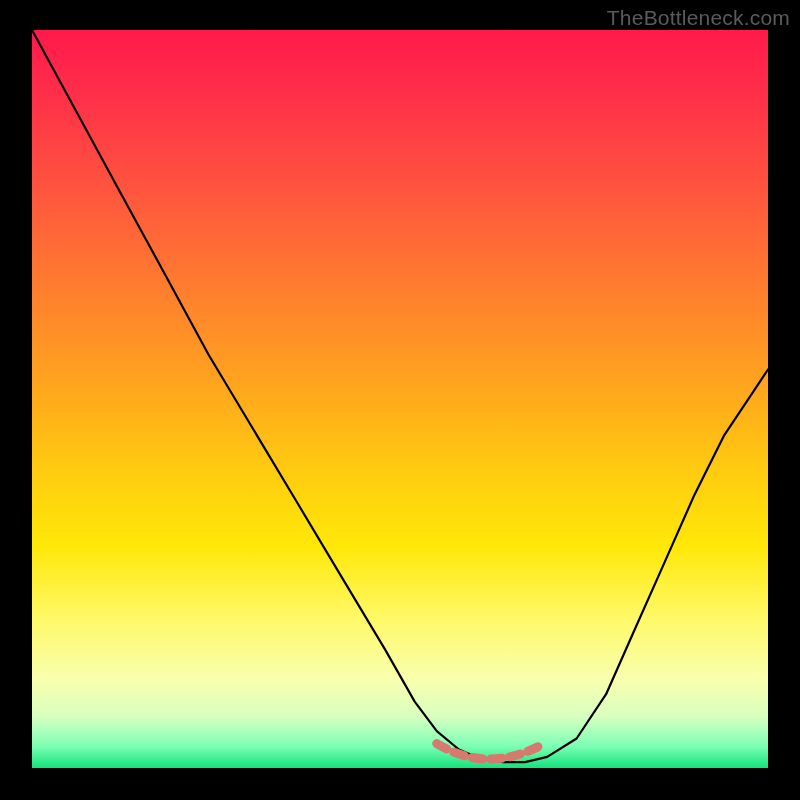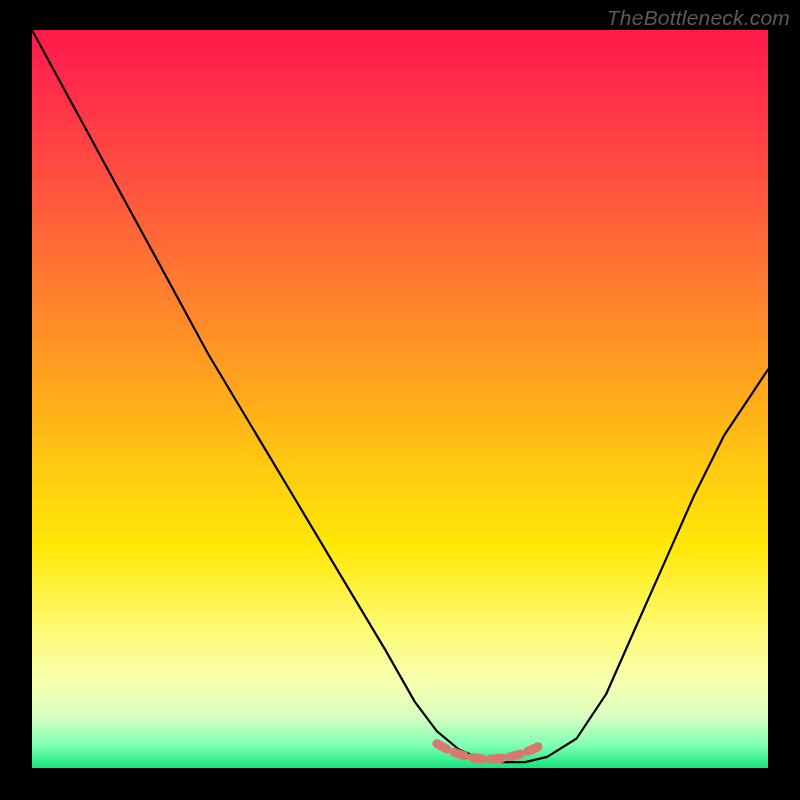--- a/index.html
+++ b/index.html
@@ -9,21 +9,20 @@
     height: 800px;
     background: #000;
     overflow: hidden;
     font-family: Arial, Helvetica, sans-serif;
   }
   .frame {
     position: relative;
     width: 800px;
     height: 800px;
     background: #000;
-    font-style: italic;
   }
   .plot-area {
     position: absolute;
     left: 32px;
     top: 30px;
     width: 736px;
     height: 738px;
     
     background: linear-gradient(to bottom,
       #ff1a4a 0%,

